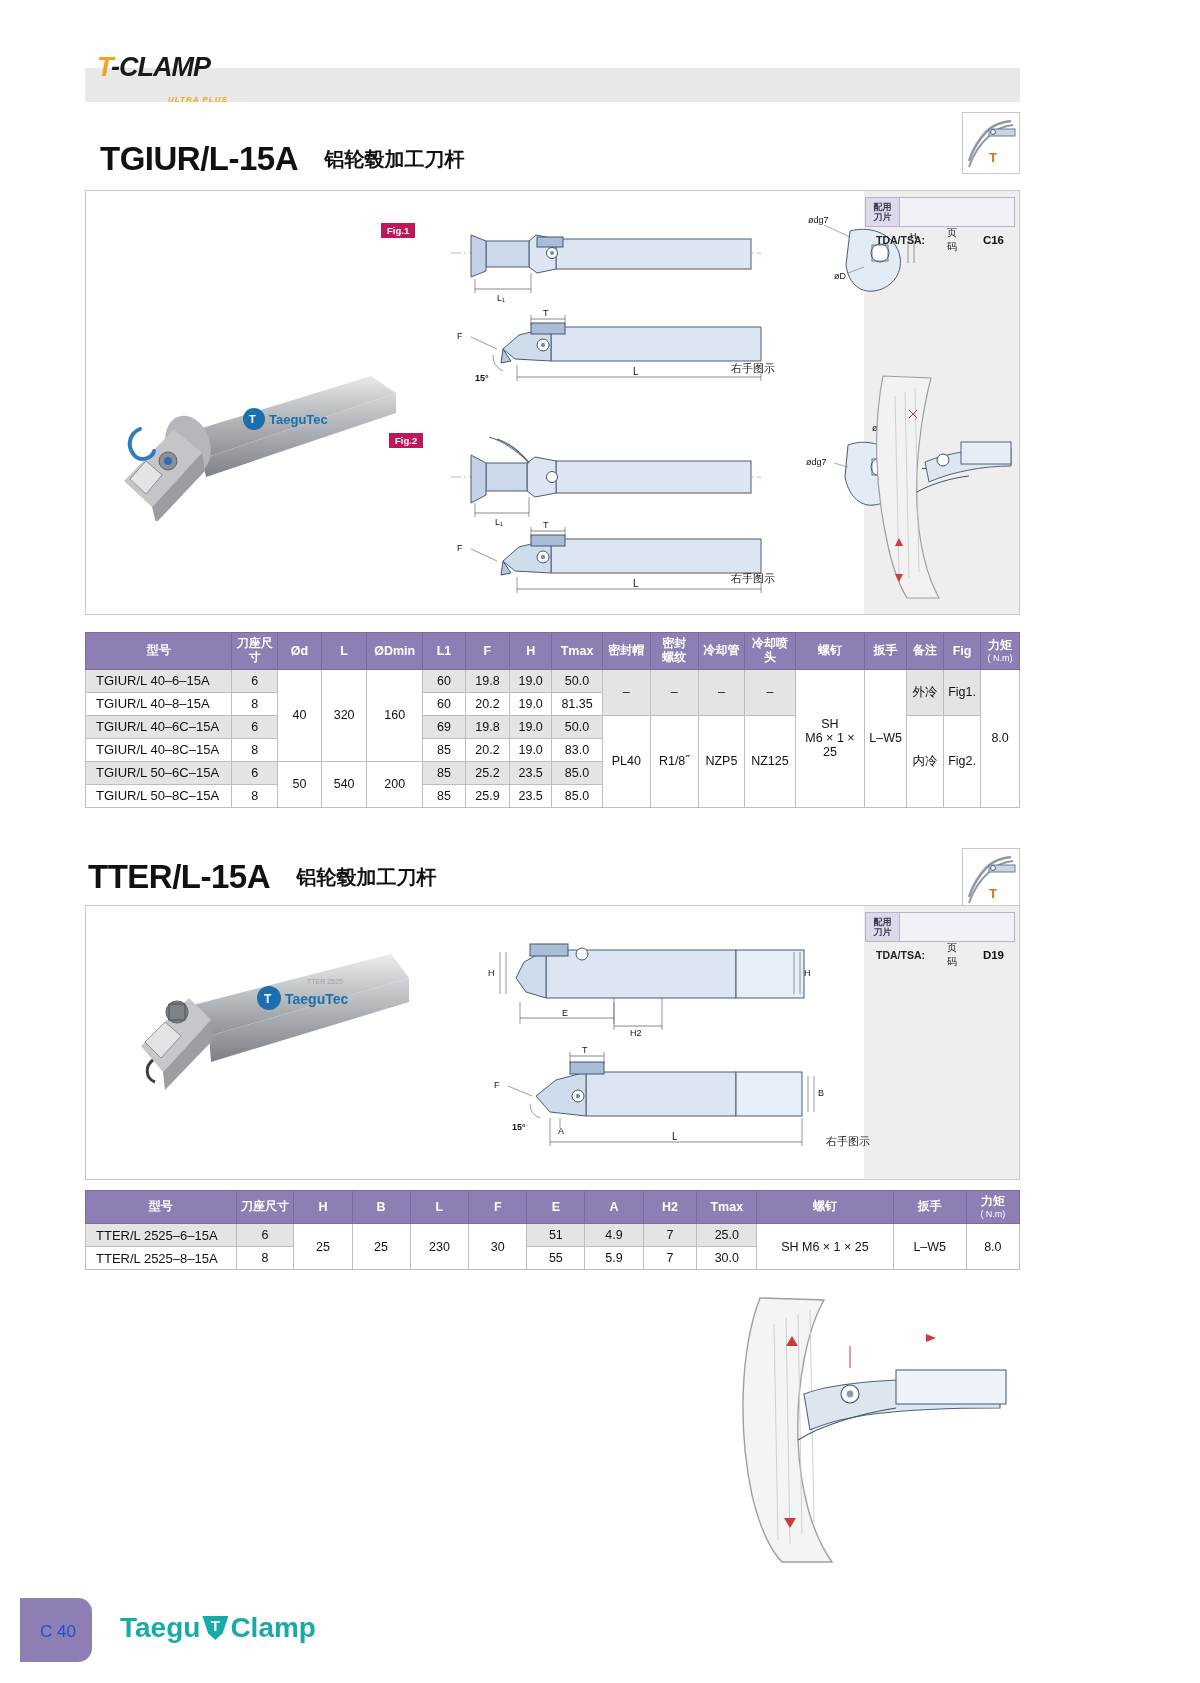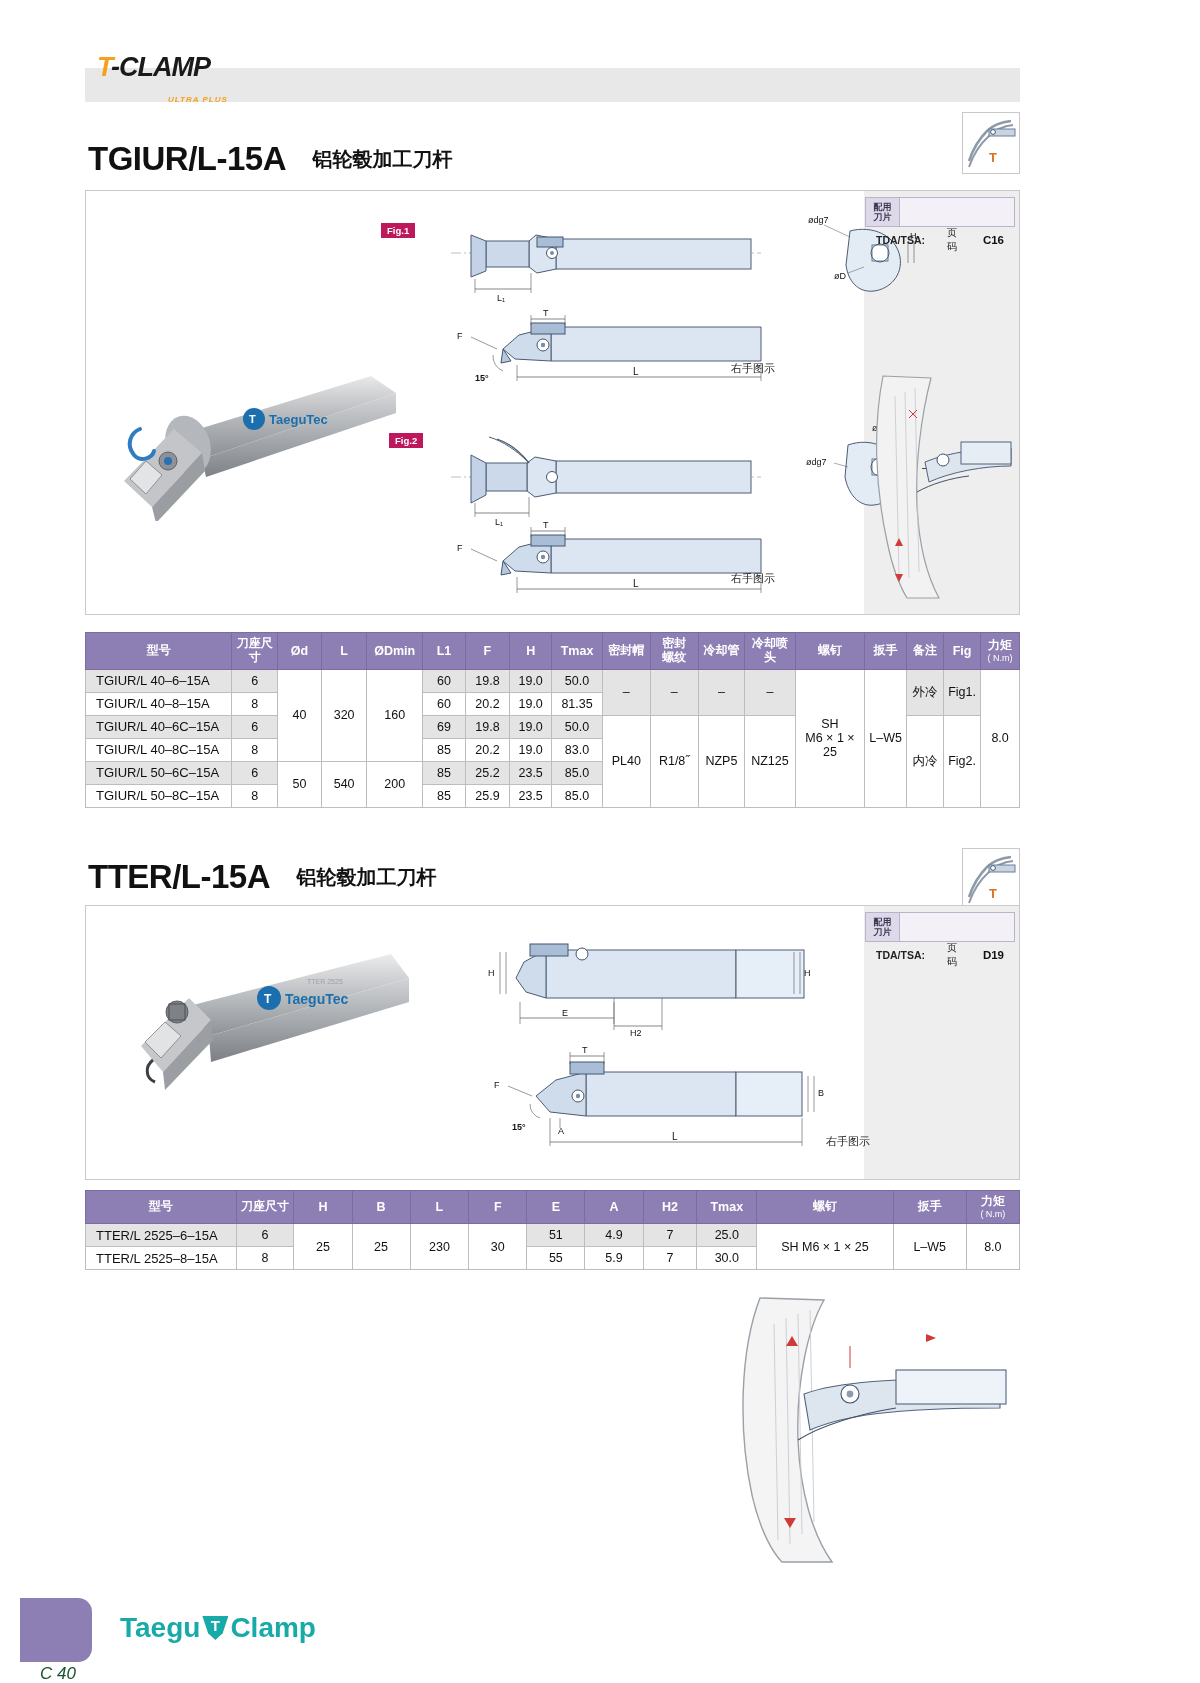--- a/index.html
+++ b/index.html
@@ -90,22 +90,22 @@
   table.spec td.model { text-align: left; padding-left: 10px; font-size: 13px; }
   table.spec td.span-w { background: #ffffff !important; }
   table.spec td.span-g { background: #e4e4e4 !important; }
   .nm { font-size: 9px; font-weight: normal; display: block; }
   
   .footer-tab {
     position: absolute; left: 20px; top: 1598px; width: 72px; height: 64px;
     background: #8d7fb4; border-radius: 0 14px 14px 0;
   }
   .footer-pg {
-    position: absolute; left: 40px; top: 1664px;
-    font-size: 17px; color: #14532d; font-style: italic;
+    position: absolute; left: 40px; top: 1622px;
+    font-size: 17px; color: #1d4ed8;
   }
   .footer-logo {
     position: absolute; left: 120px; top: 1612px;
     font-size: 28px; font-weight: bold; color: #1b1b5e;
     display: flex; align-items: center;
   }
   .footer-logo .teal { color: #18a9a9; }
   .footer-badge {
     display: inline-block; width: 26px; height: 24px; margin: 0 2px;
     position: relative; background: #18a9a9;
@@ -117,21 +117,21 @@
   }
   svg { display: block; }
 </style>
 </head>
 <body>
 
 <div class="topbar"></div>
 <div class="logo-tclamp"><span class="t">T</span><span>-CLAMP</span></div>
 <div class="logo-sub">ULTRA PLUS</div>
 
-<div class="sec-title" style="left:88px; top:140px;">
+<div class="sec-title" style="left:100px; top:140px;">
   <span class="code">TGIUR/L-15A</span>
   <span class="cn">铝轮毂加工刀杆</span>
 </div>
 
 <div class="corner-thumb" style="left:962px; top:112px;">
   <svg width="56" height="60" viewBox="0 0 56 60">
     <path d="M6 48 C10 36 16 26 24 18 C30 12 38 9 48 8" stroke="#8f9aa8" stroke-width="2.5" fill="none"></path>
     <path d="M6 54 C10 42 17 31 26 23 C33 16 41 13 50 12" stroke="#8f9aa8" stroke-width="2" fill="none"></path>
     <rect x="26" y="16" width="26" height="7" fill="#c8d4e4" stroke="#6d7c90"></rect>
     <circle cx="30" cy="19" r="2.4" fill="#fff" stroke="#4a5a70"></circle>

